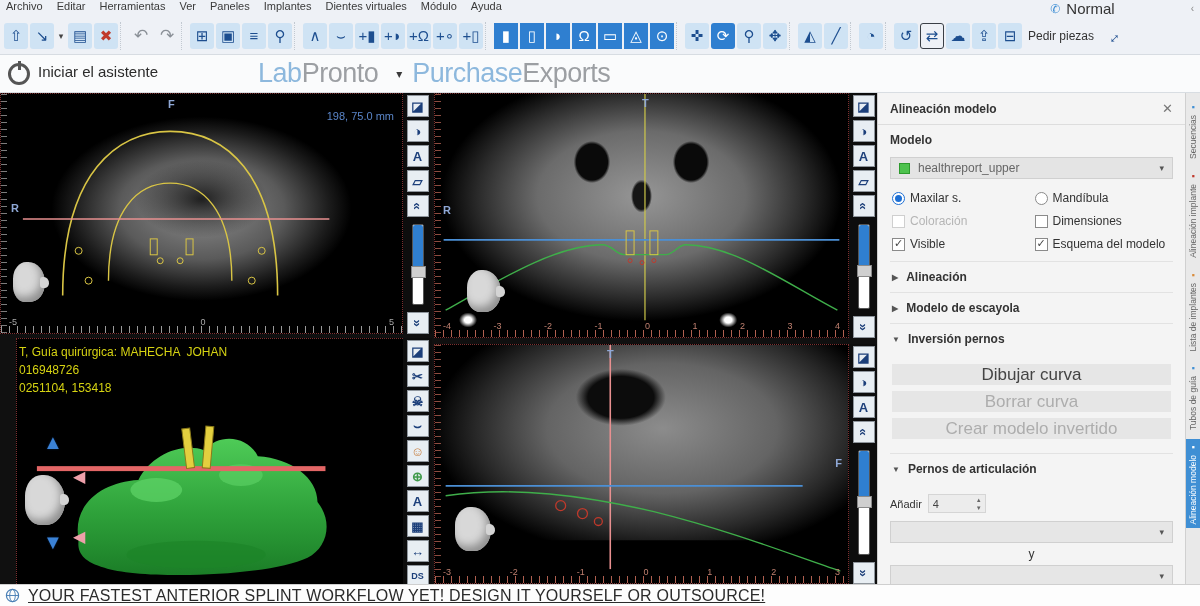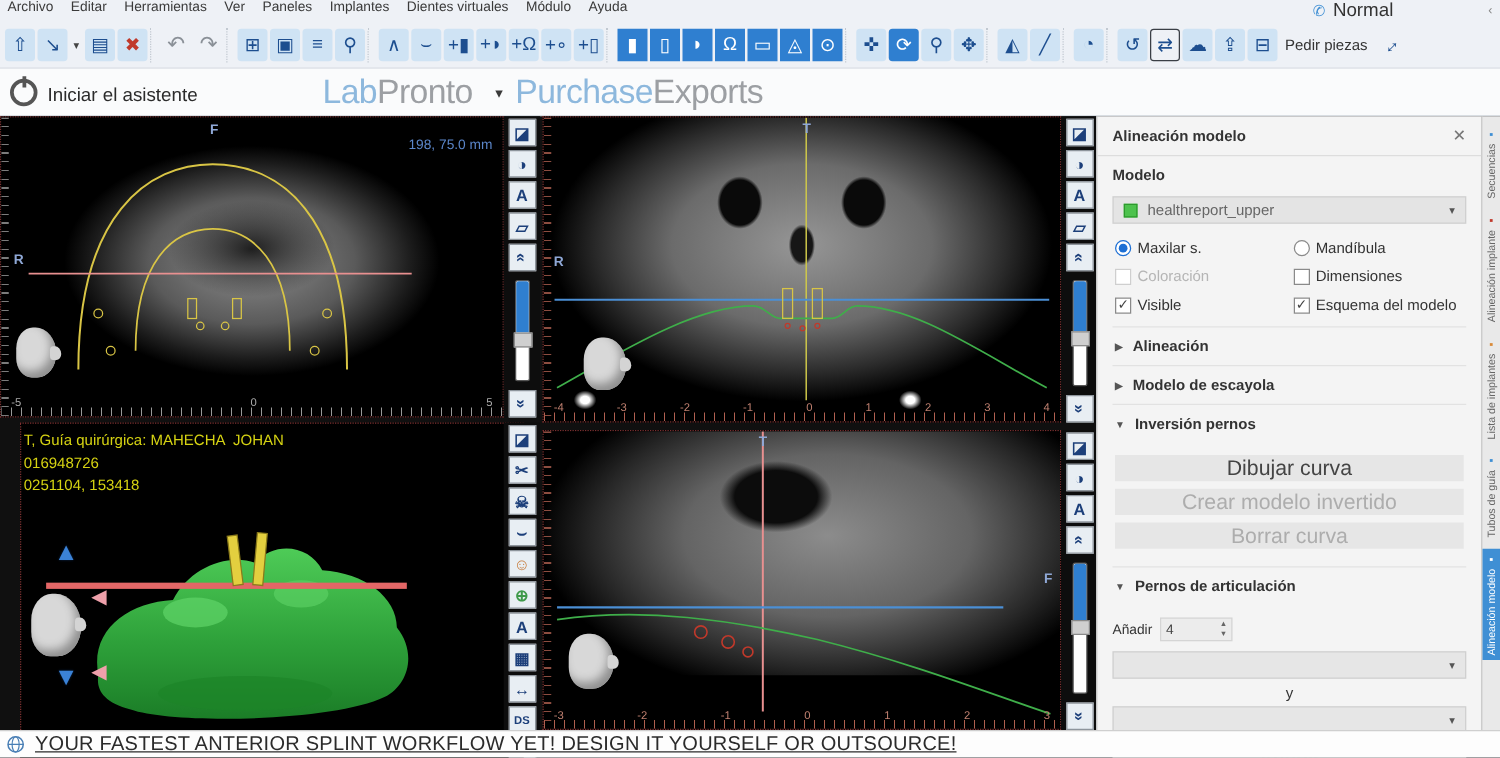--- a/index.html
+++ b/index.html
@@ -27,21 +27,21 @@
   .tbi.sep { width:7px; background:transparent; border-left:1px dotted #c2c9d1; border-radius:0; height:28px; }
   .tbi.sel { background:#2f7fd0; color:#fff; border-radius:0; }
   .tbi.selbox { background:#2f7fd0; color:#fff; }
   .tbi.box { background:transparent; border:1px solid #3a3f46; color:#1d4e8f; }
   .tbi.lbl { width:auto; background:transparent; color:#333; font-size:12px; padding:0 4px; }
   .rot45 { transform:rotate(-45deg); }
   .rot90 { transform:rotate(90deg); display:inline-block; }
 
   
   .assistbar { position:absolute; left:0; top:55px; width:1200px; height:38px; background:#fafbfc; border-bottom:1px solid #d8dde2; display:flex; align-items:center; gap:10px; padding:0 8px; }
-  .power-btn { display:flex; align-items:flex-end; gap:8px; cursor:pointer; }
+  .power-btn { display:flex; align-items:flex-start; gap:8px; cursor:pointer; }
   .power-ic { width:22px; height:22px; border:3px solid #555; border-radius:50%; position:relative; }
   .power-ic::after { content:""; position:absolute; left:7px; top:-5px; width:3px; height:9px; background:#555; }
   .assist-lbl { font-size:15px; color:#2b2b2b; }
   .brand { font-size:27px; letter-spacing:-0.5px; margin-left:90px; cursor:pointer; }
   .brand .b1 { color:#8db8dd; }
   .brand .b2 { color:#9c9fa3; }
   .brand2 { margin-left:4px; }
   .brand-caret { color:#3a3a3a; font-size:12px; margin-left:8px; cursor:pointer; }
 
   
@@ -470,22 +470,22 @@
       <div class="sec">
           <span class="tri">▶</span>
           <span>Modelo de escayola</span>
         </div>
       <div class="sec">
           <span class="tri">▼</span>
           <span>Inversión pernos</span>
         </div>
       <div style="padding:4px 2px 2px;">
         <button class="rp-btn">Dibujar curva</button>
+        <button class="rp-btn disabled">Borrar curva</button>
         <button class="rp-btn disabled">Crear modelo invertido</button>
-        <button class="rp-btn disabled">Borrar curva</button>
       </div>
       <div class="sec" style="margin-top:6px;">
           <span class="tri">▼</span>
           <span>Pernos de articulación</span>
         </div>
       <div class="pernos-row">
         <span>Añadir</span>
         <span class="spin">
           <span>4</span>
           <span class="arrows">

